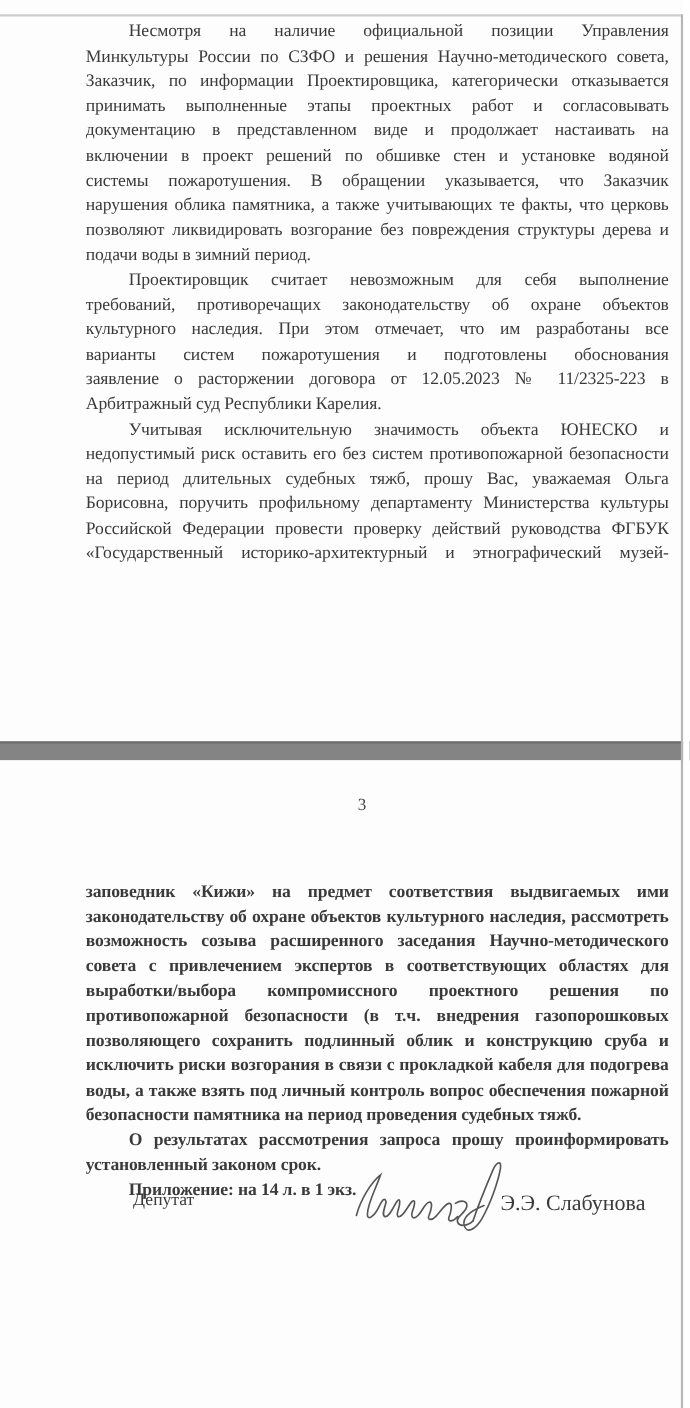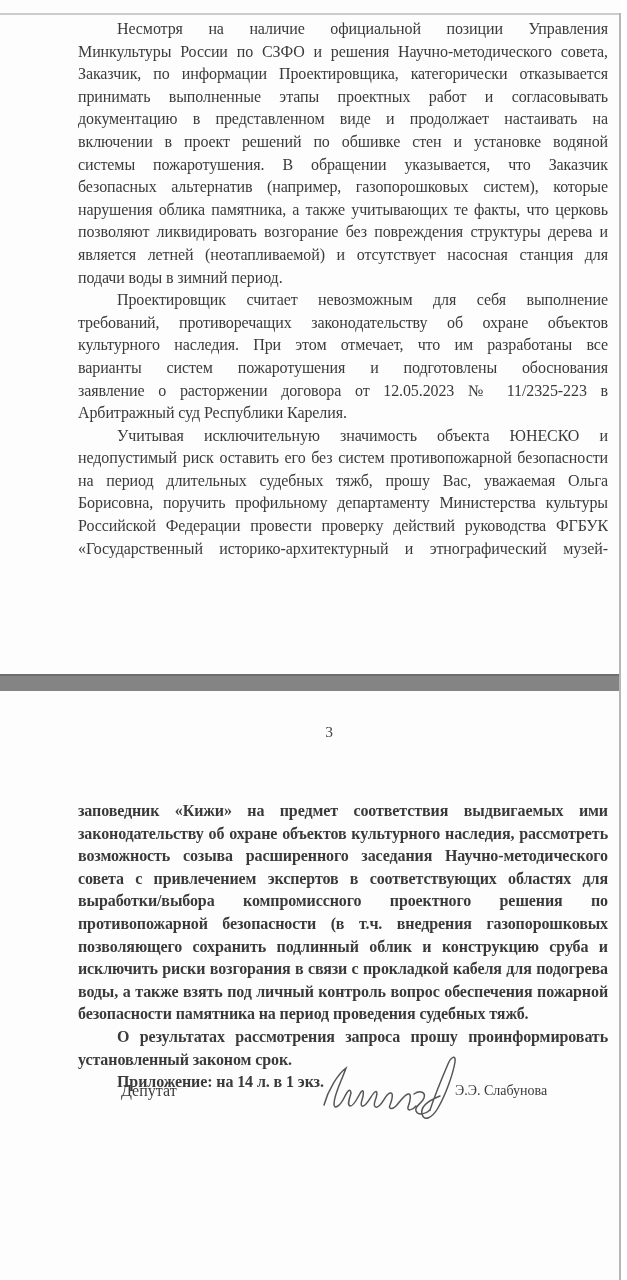--- a/index.html
+++ b/index.html
@@ -36,42 +36,40 @@
   }
   .band-tail{position:absolute;right:0;top:0;width:7px;height:100%;background:#9d9d9d;}
 
   .pagenum{
     position:absolute;left:78px;top:723px;width:502px;
     text-align:center;font-size:15.5px;color:#444;
   }
 
   
   .sig-role{position:absolute;left:121px;top:1082px;font-size:16px;text-align:center;}
-  .sig-name{position:absolute;left:455px;top:1083px;font-size:14px;}
+  .sig-name{position:absolute;left:455px;top:1083px;font-size:20px;}
   .sig-mark{position:absolute;left:318px;top:1050px;width:142px;height:76px;}
 </style>
 </head>
 <body>
 
 <div class="screen">
 
   <div class="top-edge"></div>
 
   <div class="textblock" id="p1-block">
     <div class="ln ind">Несмотря на наличие официальной позиции Управления</div>
     <div class="ln">Минкультуры России по СЗФО и решения Научно-методического совета,</div>
     <div class="ln">Заказчик, по информации Проектировщика, категорически отказывается</div>
     <div class="ln">принимать выполненные этапы проектных работ и согласовывать</div>
     <div class="ln">документацию в представленном виде и продолжает настаивать на</div>
     <div class="ln">включении в проект решений по обшивке стен и установке водяной</div>
     <div class="ln">системы пожаротушения. В обращении указывается, что Заказчик</div>
-    <div class="ln">безопасных альтернатив (например, газопорошковых систем), которые</div>
     <div class="ln">нарушения облика памятника, а также учитывающих те факты, что церковь</div>
     <div class="ln">позволяют ликвидировать возгорание без повреждения структуры дерева и</div>
-    <div class="ln">является летней (неотапливаемой) и отсутствует насосная станция для</div>
     <div class="ln last">подачи воды в зимний период.</div>
     <div class="ln ind">Проектировщик считает невозможным для себя выполнение</div>
     <div class="ln">требований, противоречащих законодательству об охране объектов</div>
     <div class="ln">культурного наследия. При этом отмечает, что им разработаны все</div>
     <div class="ln">варианты систем пожаротушения и подготовлены обоснования</div>
     <div class="ln">заявление о расторжении договора от 12.05.2023 № 11/2325-223 в</div>
     <div class="ln last">Арбитражный суд Республики Карелия.</div>
     <div class="ln ind">Учитывая исключительную значимость объекта ЮНЕСКО и</div>
     <div class="ln">недопустимый риск оставить его без систем противопожарной безопасности</div>
     <div class="ln">на период длительных судебных тяжб, прошу Вас, уважаемая Ольга</div>

